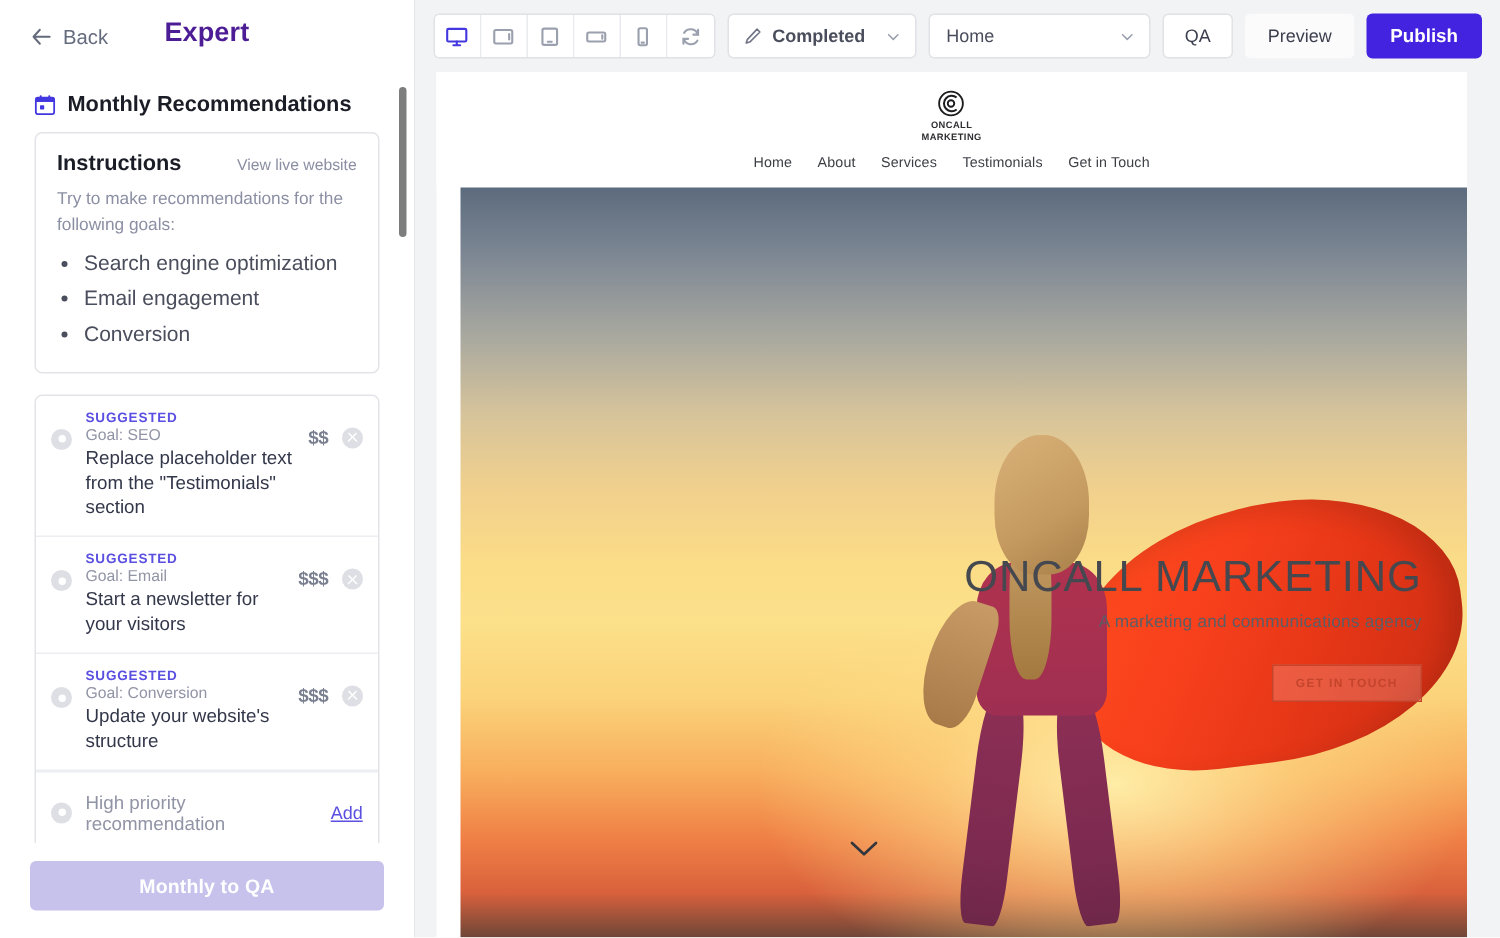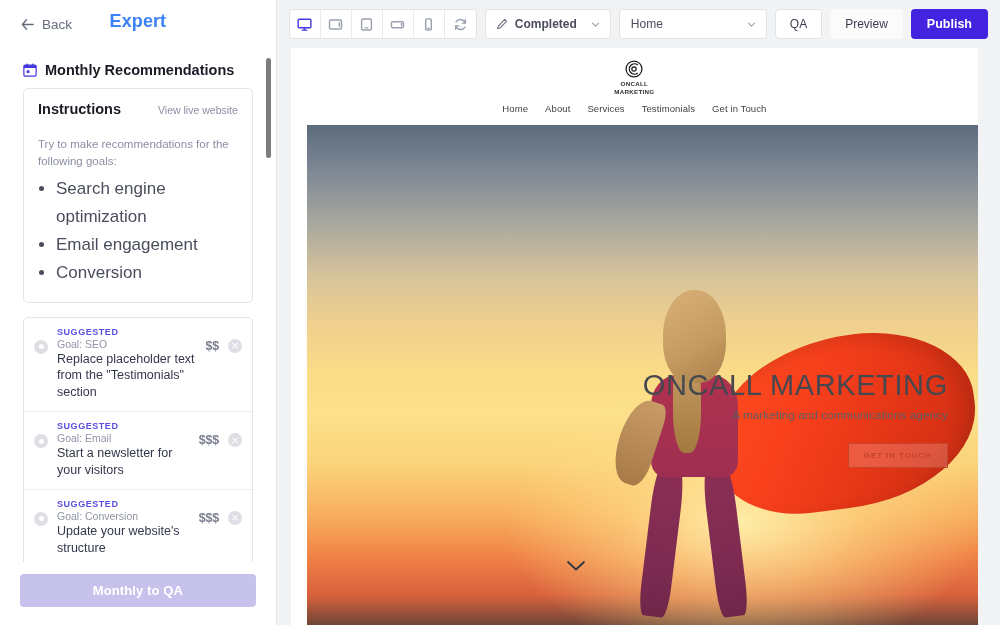--- a/index.html
+++ b/index.html
@@ -26,21 +26,21 @@
   }
   .back-btn {
     display: flex; align-items: center; gap: 7px;
     margin-left: 20px; cursor: pointer;
     color: #646b7c; font-size: 13.5px;
   }
   .back-arrow { width: 15px; height: 15px; display: block; }
   .expert-title {
     position: absolute; left: 0; right: 0; top: 11px;
     text-align: center; font-size: 18px; font-weight: 700;
-    color: #3b82f6; letter-spacing: .1px;
+    color: #4c1d95; letter-spacing: .1px;
     pointer-events: none;
   }
 
   .tabs {
     height: 42px; flex: 0 0 42px;
     display: flex; border-bottom: 1px solid #e6e7ea;
   }
   .tab {
     flex: 1; display: flex; align-items: center; justify-content: center;
     font-size: 12.5px; font-weight: 700; color: #3b3f4d;
@@ -72,24 +72,24 @@
     border: 1px solid #e3e4e8; border-radius: 5px;
     padding: 12px 14px 14px 14px;
     background: #fff;
   }
   .instr-top { display: flex; align-items: baseline; justify-content: space-between; }
   .instr-title { font-size: 14.5px; font-weight: 700; color: #1b1d26; }
   .instr-link {
     font-size: 10.5px; color: #8b8fa3; cursor: pointer;
   }
   .instr-sub {
-    font-size: 11.5px; color: #8b8fa3; line-height: 1.45; margin-top: 19px;
+    font-size: 11.5px; color: #8b8fa3; line-height: 1.45; margin-top: 8px;
   }
   .instr-list { margin: 6px 0 0 18px; }
-  .instr-list li { font-size: 17px; color: #4a4e5c; line-height: 1.65; }
+  .instr-list li { font-size: 14px; color: #4a4e5c; line-height: 1.65; }
 
   .sugg-card {
     margin-top: 14px;
     border: 1px solid #e3e4e8; border-radius: 5px; background: #fff;
     overflow: hidden;
   }
   .sugg-row {
     display: flex; align-items: flex-start; gap: 9px;
     padding: 9px 10px 10px 10px;
     border-bottom: 1px solid #eceef1;

